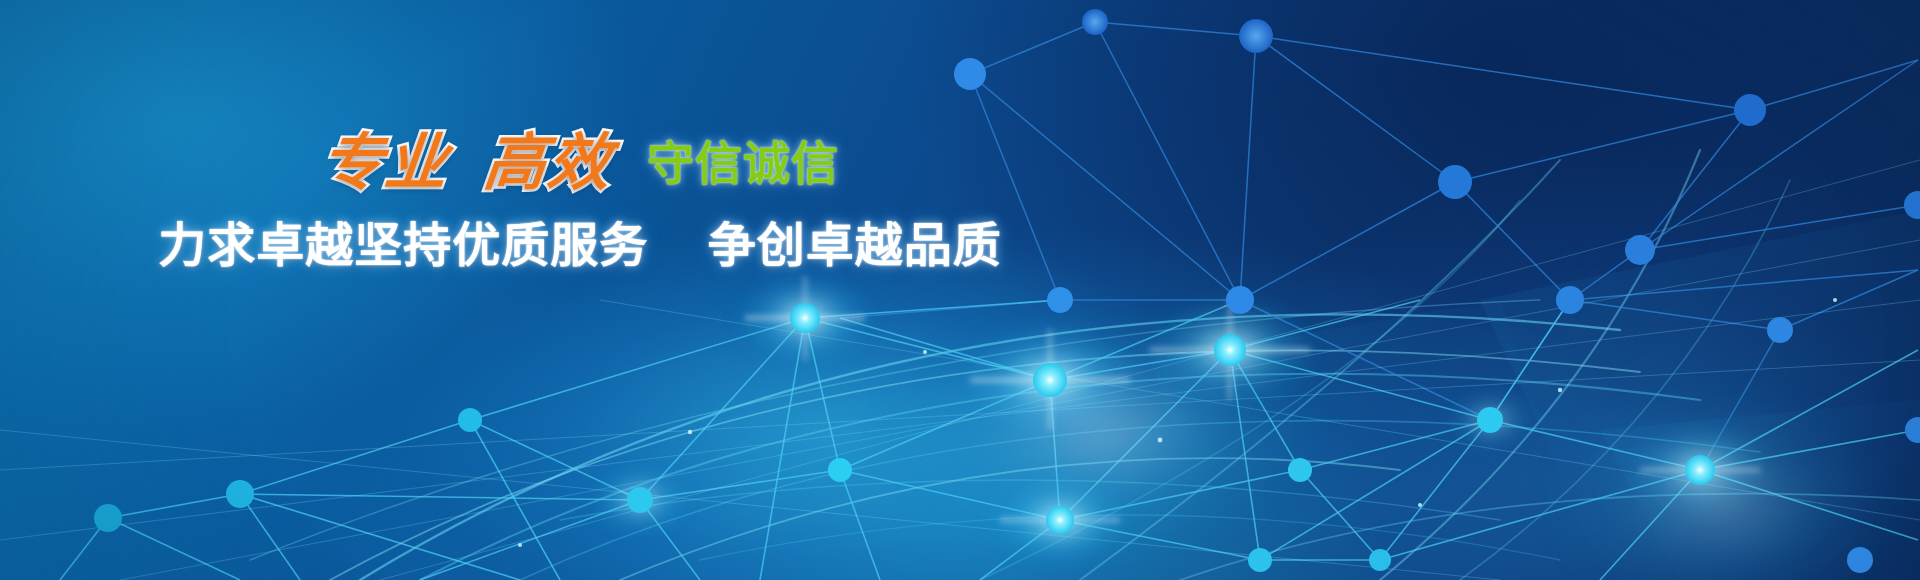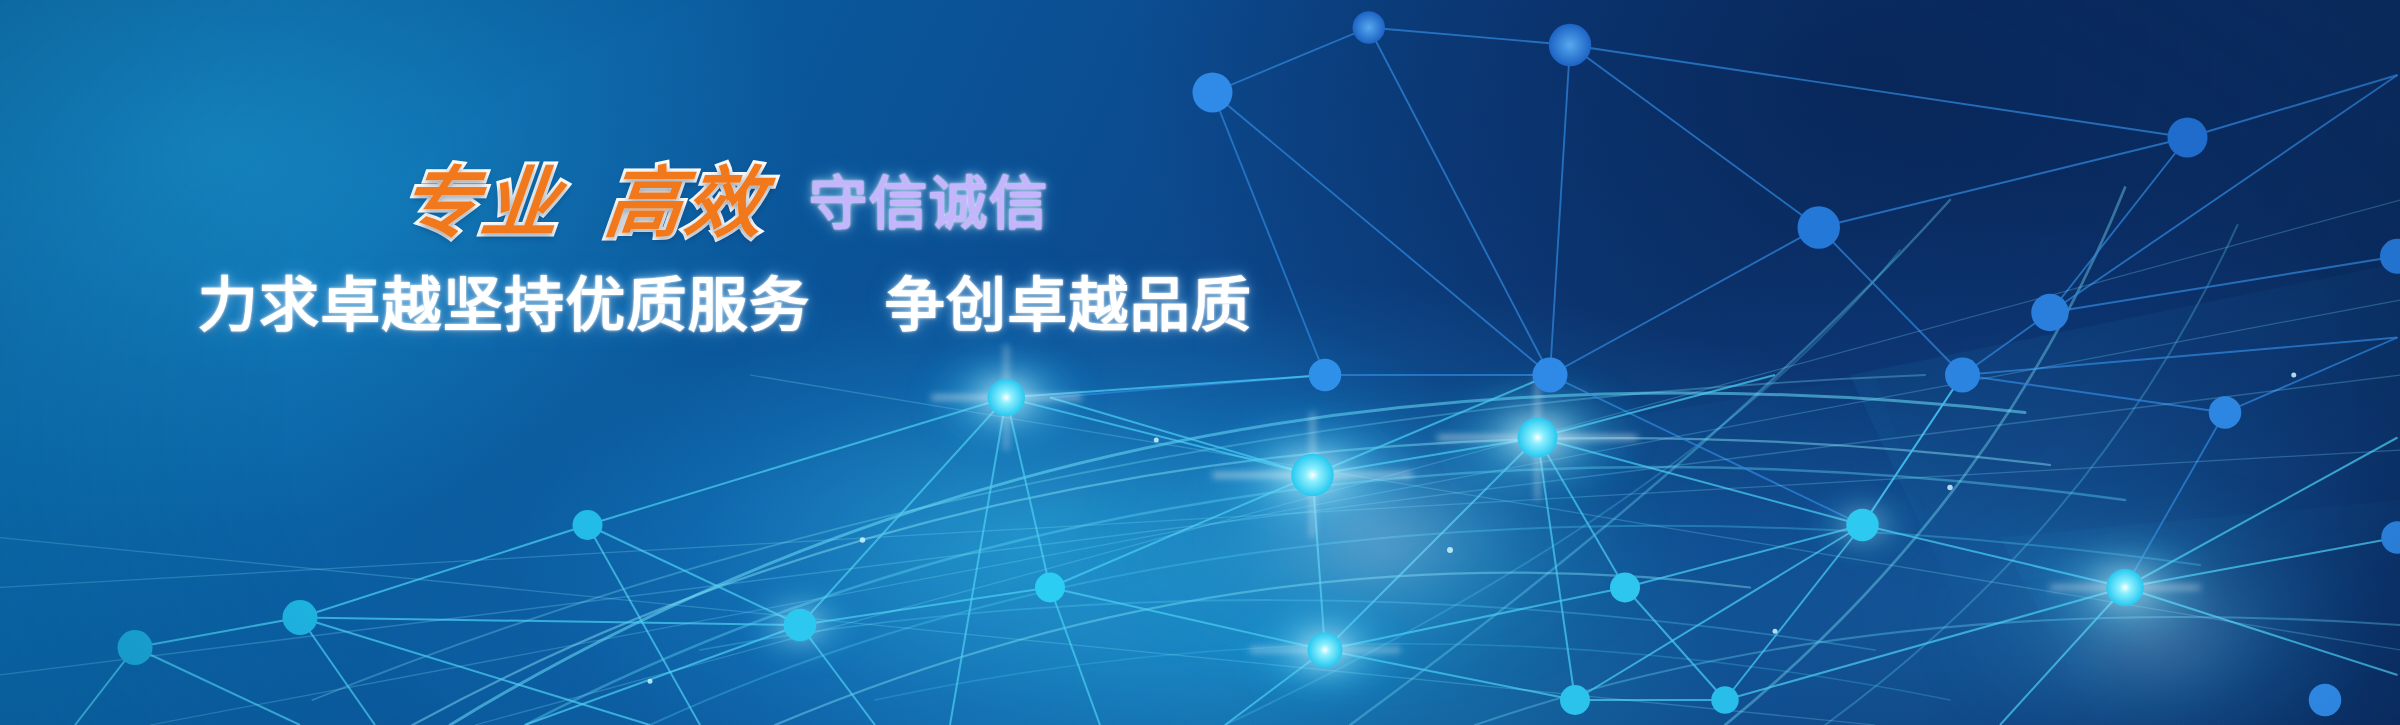--- a/index.html
+++ b/index.html
@@ -113,21 +113,21 @@
     transform: skewX(-6deg);
     display: inline-block;
   }
   .gap-sm { display: inline-block; width: 26px; }
 
   .white-bold {
     font-family: "DejaVu Sans", "Liberation Sans", sans-serif;
     font-size: 47px;
     font-weight: 700;
     letter-spacing: 1px;
-    color: #c4b5fd;
+    color: #84cc16;
     vertical-align: middle;
     display: inline-block;
     text-shadow:
       0 0 2px rgba(255,255,255,0.95),
       0 0 7px rgba(180,225,255,0.75),
       0 0 16px rgba(90,190,255,0.45),
       0 2px 5px rgba(3,30,70,0.40);
   }
 
   .line2 {

